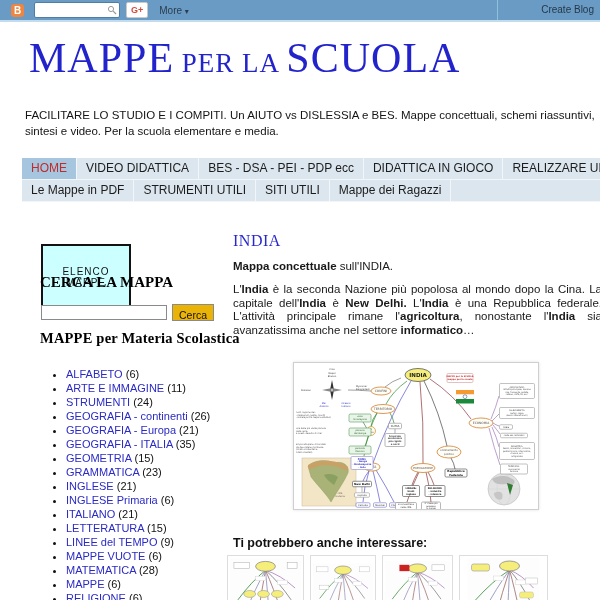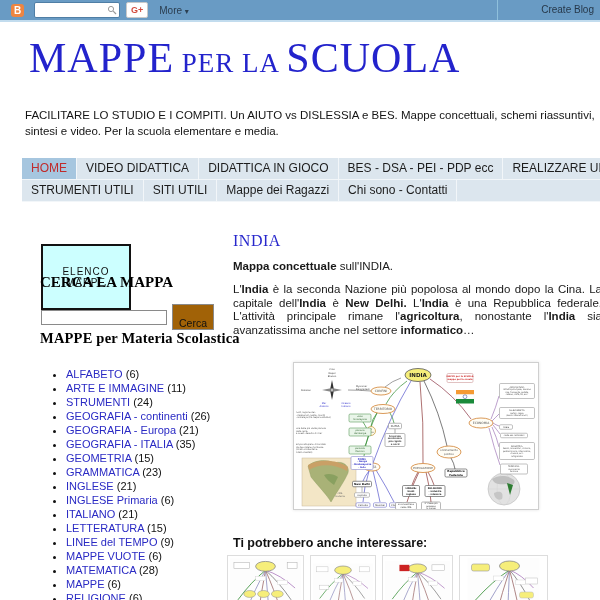--- a/index.html
+++ b/index.html
@@ -33,21 +33,21 @@
   .tab{padding:0 9px;font-size:12px;line-height:21px;color:#1c1c1c;border-right:1px solid #f2f6f9;cursor:pointer;white-space:nowrap;}
   .tab.active{background:#a6c6df;color:#c02b2b;}
   
   .elenco-btn{position:absolute;left:41px;top:244px;width:86px;background:#ccffff;border:2px solid #121212;
     text-align:center;font-size:10px;letter-spacing:1px;padding:20px 0;color:#111;cursor:pointer;}
   .side-h{position:absolute;left:40px;font-family:"Liberation Serif",serif;font-weight:bold;color:#000;}
   .side-h.cerca{top:274px;font-size:15px;}
   .side-h.materie{top:330px;font-size:14.5px;letter-spacing:.2px;}
   .side-search{position:absolute;left:41px;top:304px;display:flex;align-items:center;}
   .side-search input{width:120px;height:13px;border:1px solid #8a8a8a;font-size:10px;padding:0 2px;}
-  .side-search button{margin-left:5px;height:17px;padding:12px 6px;font-size:10.5px;background:#a16207;
+  .side-search button{margin-left:5px;height:17px;padding:4px 6px;font-size:10.5px;background:#eab308;
     border:1px solid #8a8a8a;color:#111;cursor:pointer;}
   .cat-list{position:absolute;left:40px;top:356px;margin:11px;padding:0 0 0 15px;list-style:disc;}
   .cat-list li{font-size:11px;line-height:14px;color:#111;}
   .cat-list a{color:#2a2ac4;text-decoration:none;cursor:pointer;}
   .cat-count{color:#111;}
   
   .post-title{position:absolute;left:233px;top:232px;font-family:"Liberation Serif",serif;font-size:16px;
     color:#2828cc;letter-spacing:.5px;}
   .post-intro{position:absolute;left:233px;top:260px;font-size:11.5px;}
   .post-para{position:absolute;left:233px;top:283px;width:369px;font-size:11.5px;line-height:13.5px;text-align:justify;}
@@ -80,29 +80,29 @@
 </div>
 
 <div class="blog-title" id="blog-title"><span class="big">MAPPE</span><span class="small"> per la </span><span class="big">SCUOLA</span></div>
 
 <div class="blog-desc">FACILITARE LO STUDIO E I COMPITI. Un AIUTO vs DISLESSIA e BES. Mappe concettuali, schemi riassuntivi, sintesi e video. Per la scuola elementare e media.</div>
 
 <div class="tabbar">
   <div class="tabrow" id="tab-row1">
       <div class="tab active">HOME</div>
       <div class="tab">VIDEO DIDATTICA</div>
+      <div class="tab">BES - DSA - PEI - PDP ecc</div>
       <div class="tab">DIDATTICA IN GIOCO</div>
-      <div class="tab">BES - DSA - PEI - PDP ecc</div>
       <div class="tab">REALIZZARE UNA MAPPA</div>
     </div>
   <div class="tabrow" id="tab-row2">
+      <div class="tab">Le Mappe in PDF</div>
       <div class="tab">STRUMENTI UTILI</div>
       <div class="tab">SITI UTILI</div>
       <div class="tab">Mappe dei Ragazzi</div>
-      <div class="tab">Chi sono - Contatti</div>
     </div>
 </div>
 
 <div class="elenco-btn">ELENCO MAPPE</div>
 
 <div class="side-h cerca">CERCA LA MAPPA</div>
 
 <div class="side-search">
   <input type="text" value="" style="">
   <button>Cerca</button>

